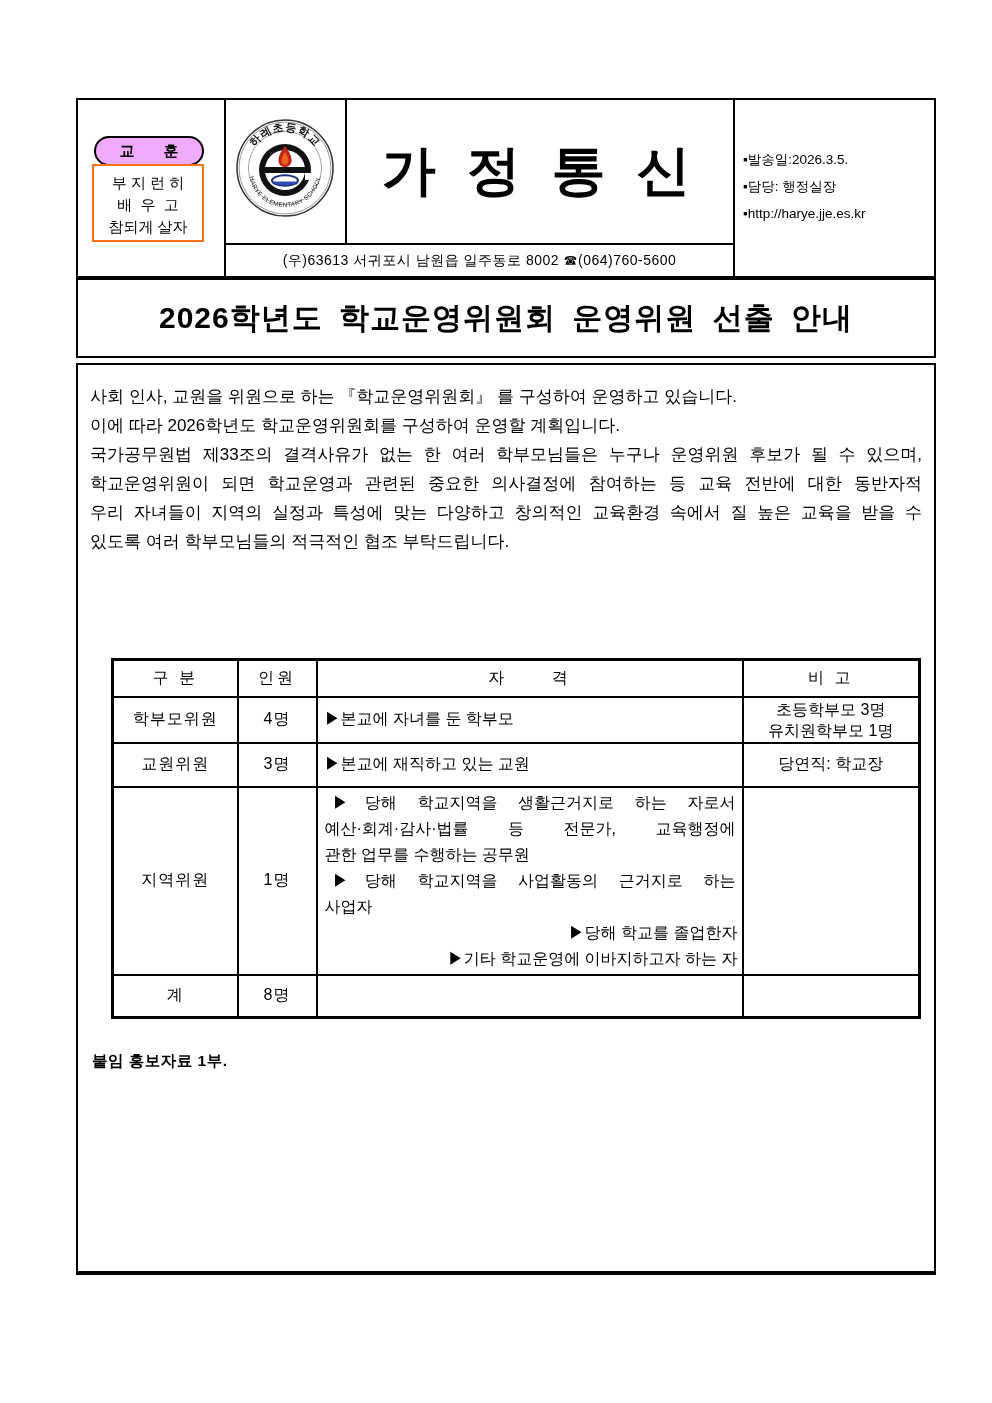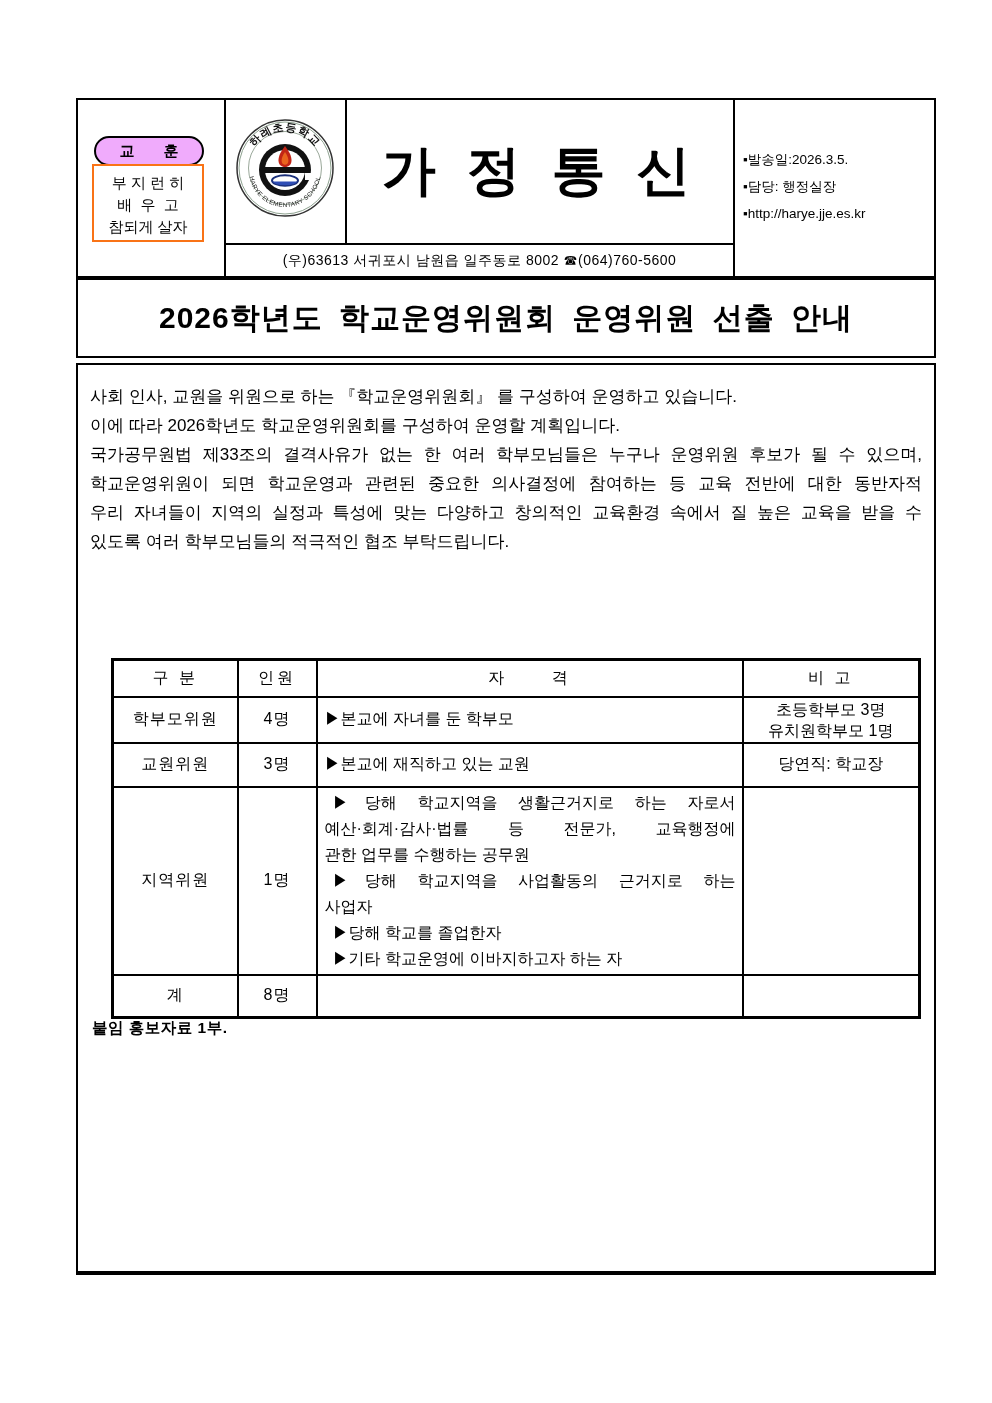--- a/index.html
+++ b/index.html
@@ -48,24 +48,24 @@
 
   table.sel{position:absolute;left:25px;top:293px;width:807px;border-collapse:collapse;table-layout:fixed;
       border:3px solid #000;font-size:16px;margin-left:8px;}
   table.sel td,table.sel th{border:2px solid #000;padding:0;vertical-align:middle;font-weight:normal;}
   table.sel th{white-space:pre;letter-spacing:3px;text-align:center;}
   .c-cat,.c-cnt{text-align:center;letter-spacing:1px;}
   .c-qual{padding:2px 4px 2px 7px !important;text-align:left;}
   .c-note{text-align:center;}
   .note2{font-size:16px;line-height:21px;}
   .qlines div{line-height:26px;font-size:16px;}
-  .qlines .qi{padding-left:8px;}
+  .qlines .qi{padding-left:8px;text-align:right;}
   .qlines .jfull{text-align:justify;text-align-last:justify;padding-right:2px;}
 
-  .attach{position:absolute;left:14px;top:653px;font-size:15.5px;font-weight:600;letter-spacing:.5px;}
+  .attach{position:absolute;left:14px;top:686px;font-size:15.5px;font-weight:600;letter-spacing:.5px;}
   .signature{position:absolute;left:0;top:723px;width:100%;text-align:center;
       font-size:38px;letter-spacing:4px;white-space:pre;}
 </style>
 </head>
 <body>
 
 <div class="page">
 
   <div class="abs header-box">
     <div class="vdiv" style="left:146px"></div>

